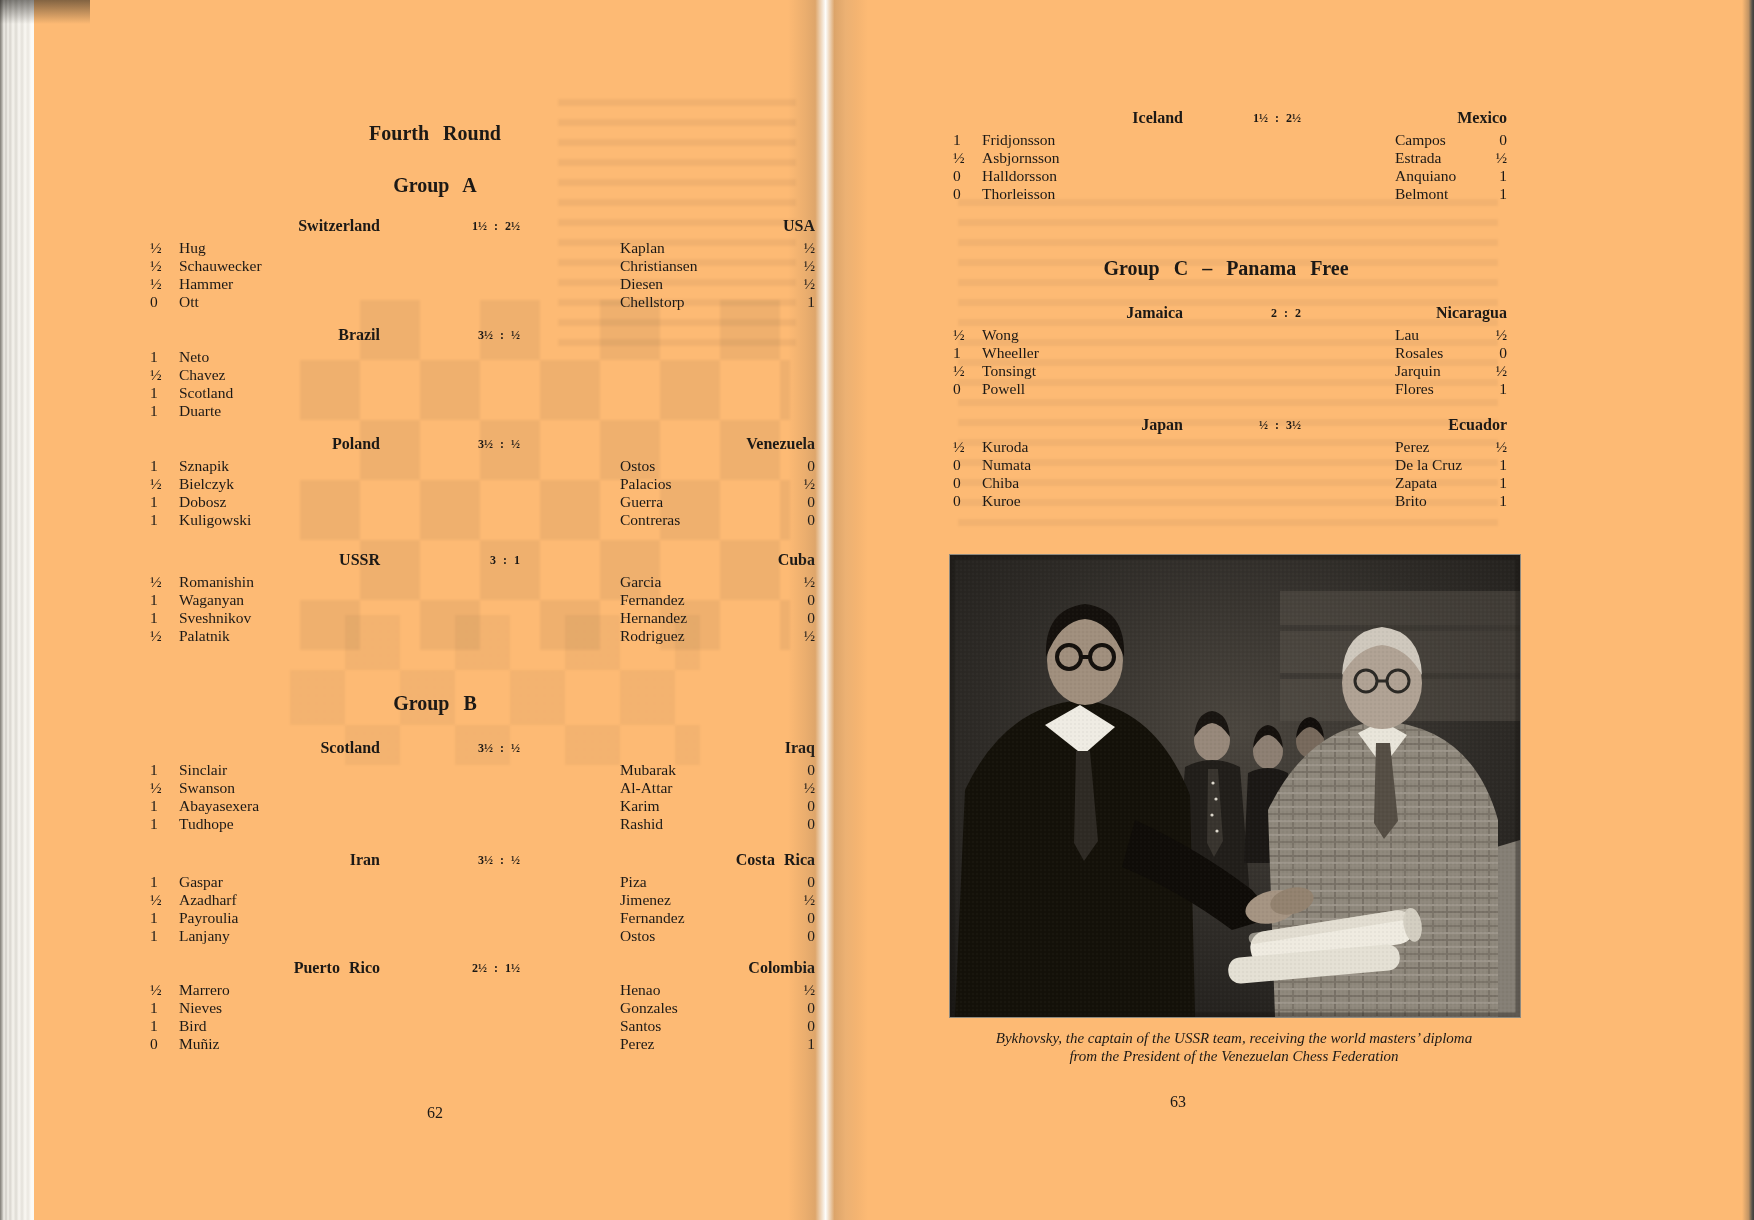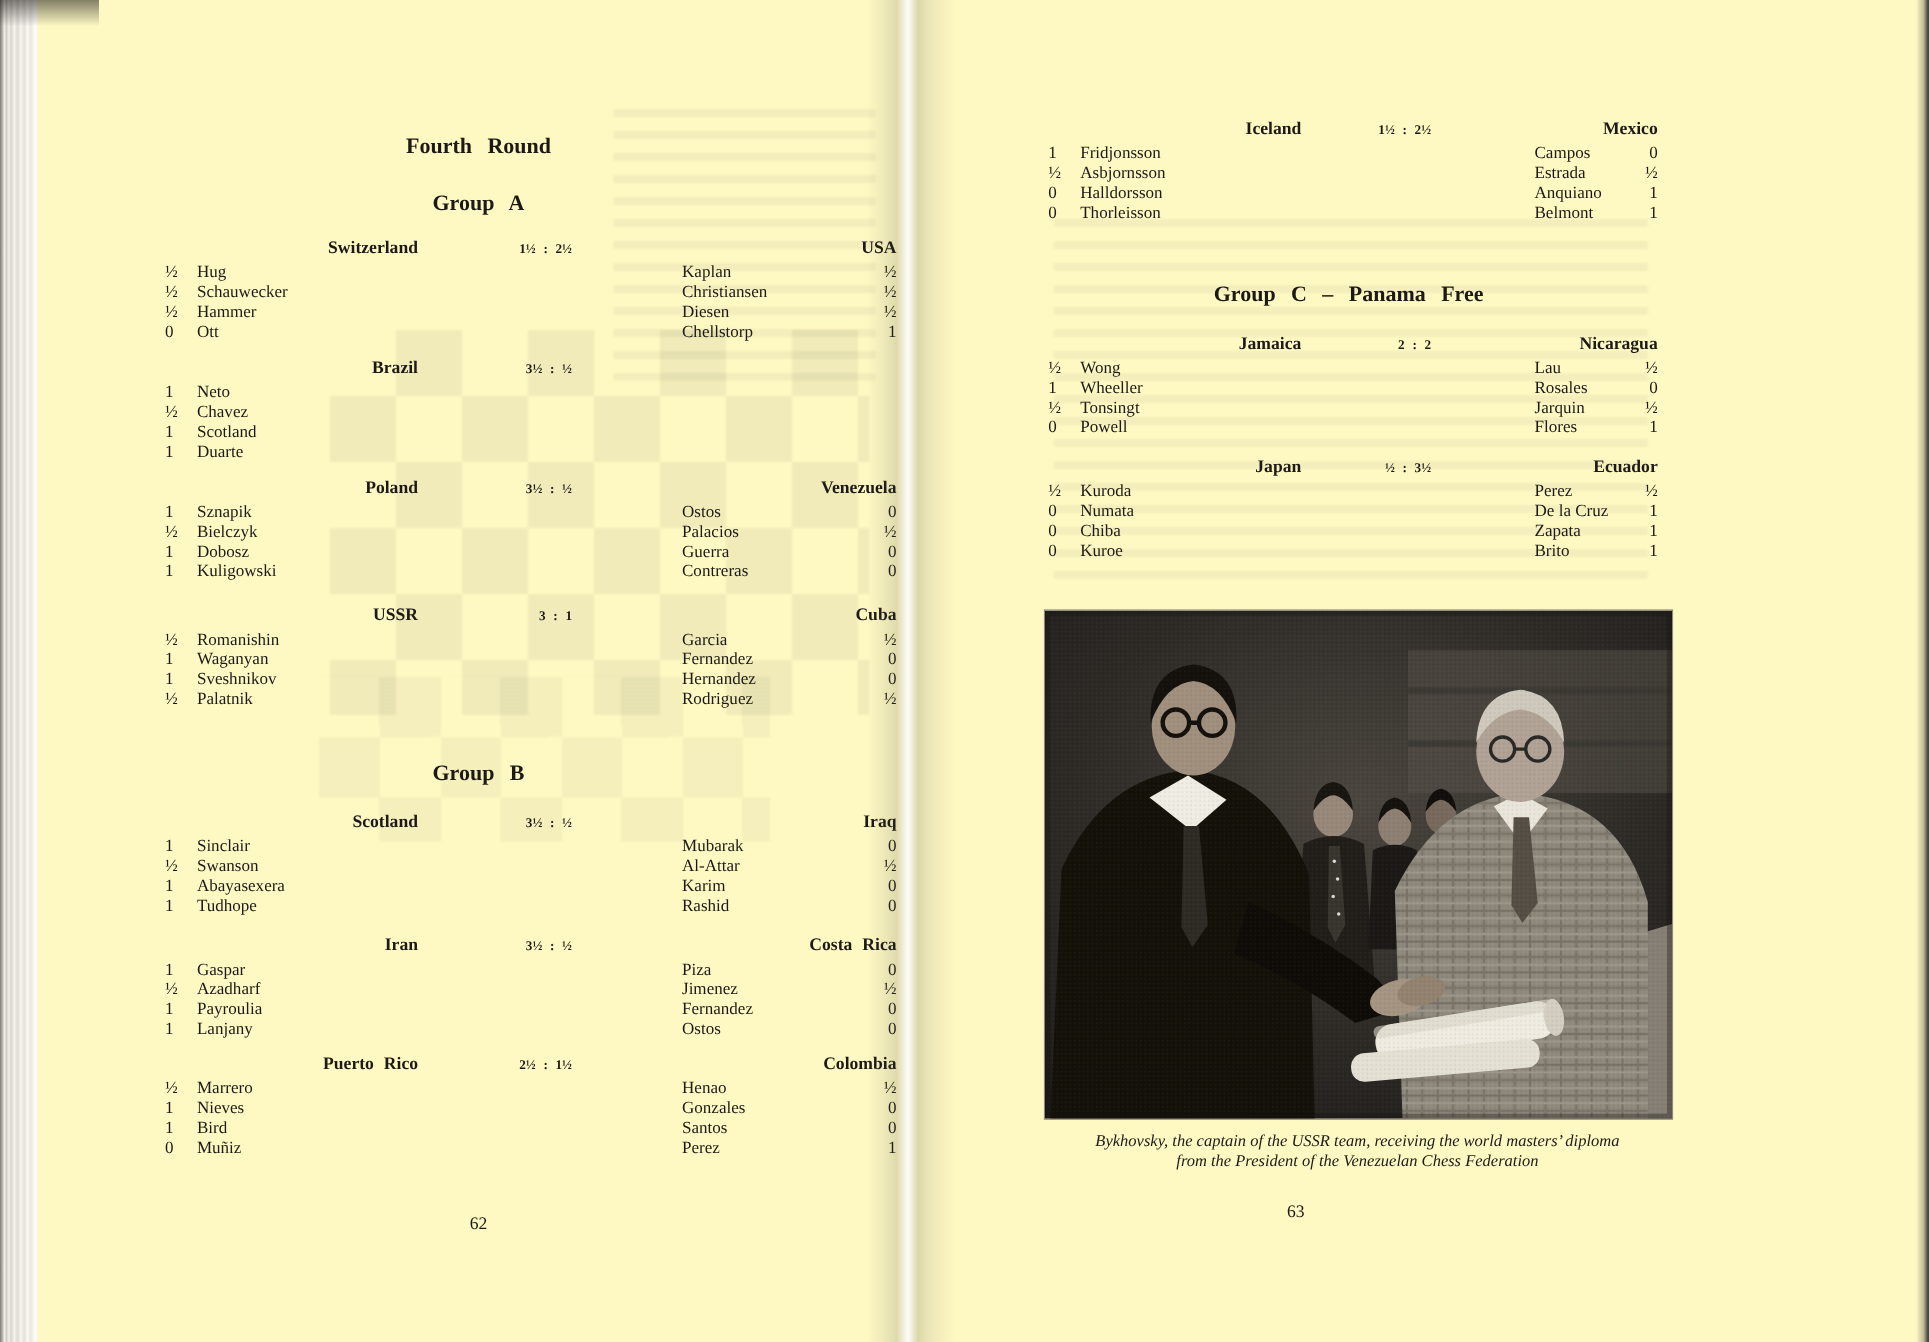--- a/index.html
+++ b/index.html
@@ -1,18 +1,18 @@
 <!DOCTYPE html>
 <html><head>
 <meta charset="utf-8">
 <style>
   html,body{margin:0;padding:0;}
   .scan{
     position:relative;width:1754px;height:1220px;overflow:hidden;
-    background:#fef9c3;
+    background:#fdba74;
     font-family:"Liberation Serif","DejaVu Serif",serif;
     color:#1c1916;
   }
   
   .left-stack{position:absolute;left:0;top:0;width:34px;height:1220px;
     background:linear-gradient(90deg,#7e7b74 0,#b3b0a9 2px,#f0eee8 4px,#cfccc5 6px,#f3f1eb 8px,#d8d5ce 10px,#f6f4ee 13px,#dedbd4 16px,#f8f6f1 19px,#e4e1da 22px,#faf8f3 25px,#eae7e0 28px,#fcfaf6 31px,#fbfaf6 34px);}
   .corner-tl{position:absolute;left:0;top:0;width:90px;height:24px;
     background:linear-gradient(180deg,rgba(30,28,25,.55),rgba(30,28,25,0));}
   .gutter{position:absolute;left:788px;top:0;width:80px;height:1220px;
     background:linear-gradient(90deg,rgba(70,65,58,0) 0%,rgba(70,65,58,.10) 22%,rgba(70,65,58,.17) 34%,rgba(253,253,251,1) 47%,rgba(70,65,58,.18) 58%,rgba(120,115,108,.13) 72%,rgba(70,65,58,.05) 86%,rgba(70,65,58,0) 100%);}

